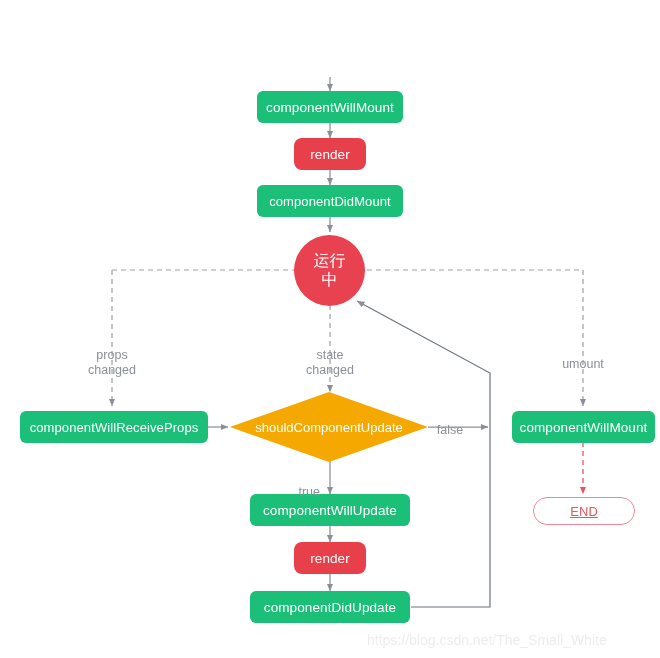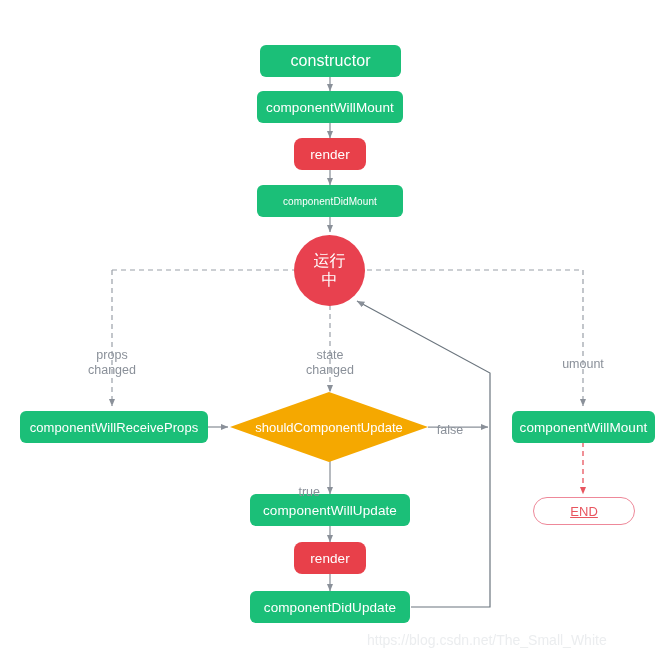--- a/index.html
+++ b/index.html
@@ -126,33 +126,30 @@
 
     <g stroke="#6b757e" stroke-width="1.2" fill="none">
       <path d="M411 607 L490 607 L490 373 L357 301" marker-end="url(#arrow-gray)"></path>
     </g>
 
     <g stroke="#E8555F" stroke-width="1.3" fill="none" stroke-dasharray="5,4">
       <line x1="583" y1="442" x2="583" y2="494" marker-end="url(#arrow-red)"></line>
     </g>
   </svg>
 
-  <div class="node green" style="left:260px; top:45px; width:141px; height:32px; font-size:16px;">
-    <span>constructor</span>
-  </div>
 
   <div class="node green" style="left:257px; top:91px; width:146px; height:32px; font-size:13.5px;">
     <span>componentWillMount</span>
   </div>
 
   <div class="node red" style="left:294px; top:138px; width:72px; height:32px; font-size:13.5px;">
     <span>render</span>
   </div>
 
-  <div class="node green" style="left:257px; top:185px; width:146px; height:32px; font-size:10px;">
+  <div class="node green" style="left:257px; top:185px; width:146px; height:32px; font-size:13px;">
     <span>componentDidMount</span>
   </div>
 
   <div class="node circle" style="left:294px; top:235px; width:71px; height:71px; font-size:16px;">
     <span>运行</span>
     <span>中</span>
   </div>
 
   <div class="node green" style="left:20px; top:411px; width:188px; height:32px; font-size:13px;">
     <span>componentWillReceiveProps</span>

